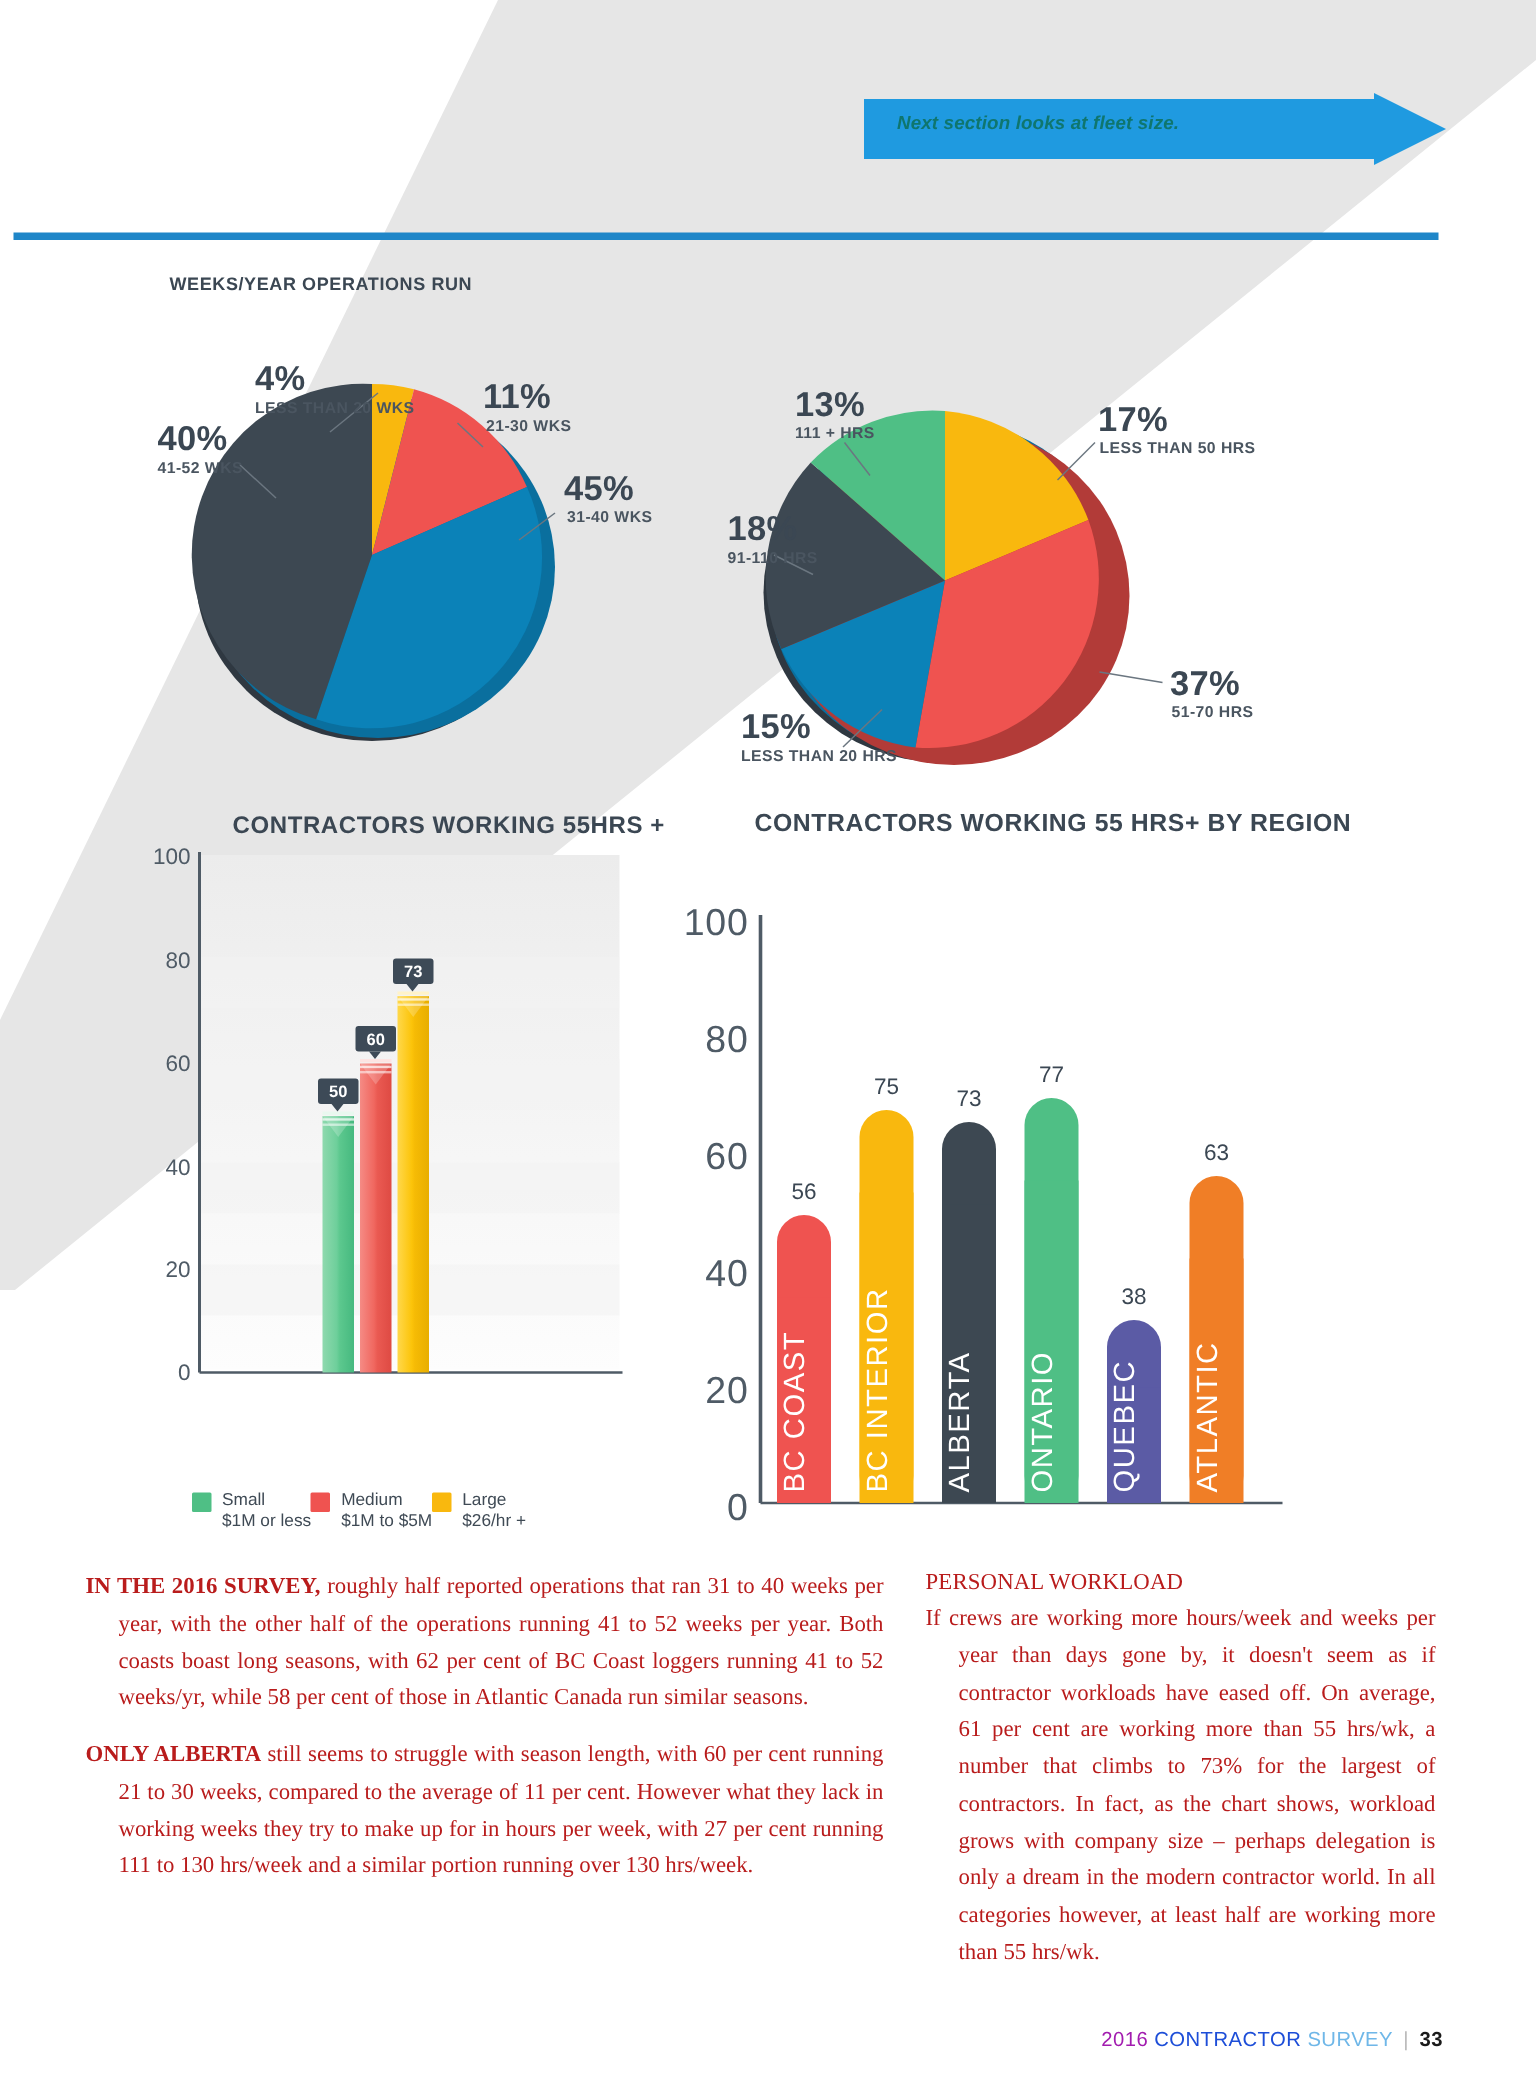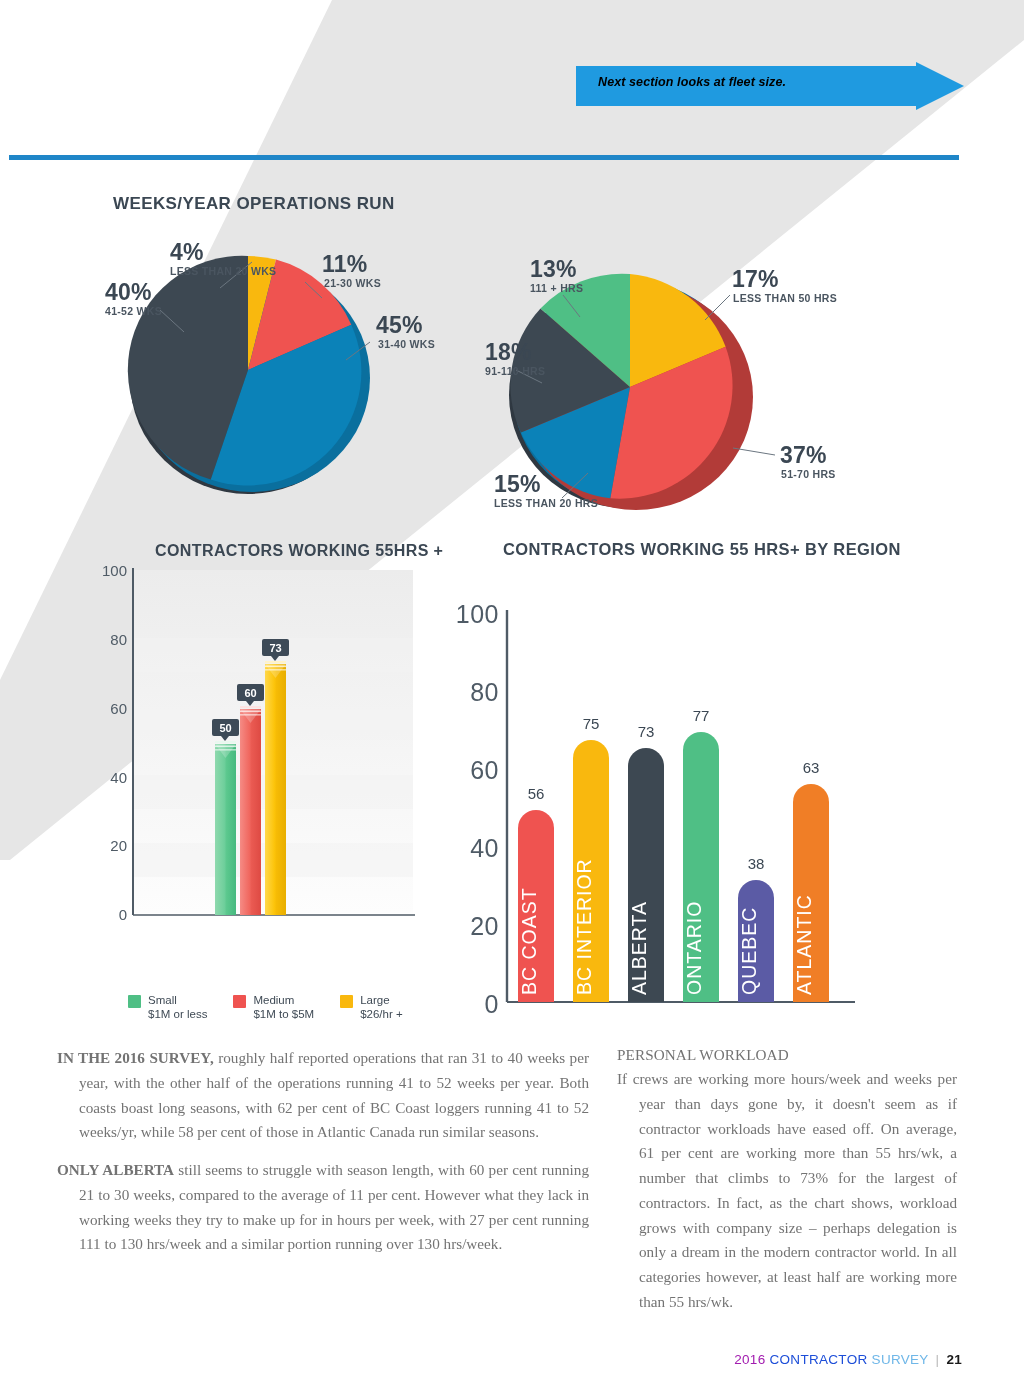--- a/index.html
+++ b/index.html
@@ -28,42 +28,42 @@
     width: 388px; height: 48px;
     z-index: 5;
   }
   .arrow-banner svg { display:block; }
   .arrow-text {
     position: absolute;
     left: 22px; top: 13px;
     font-size: 12.5px;
     font-style: italic;
     font-weight: bold;
-    color: #000000;
+    color: #0f766e;
     letter-spacing: .1px;
     white-space: nowrap;
   }
 
   .blue-rule {
     position: absolute;
     left: 9px; top: 155px;
     width: 950px; height: 5px;
     background: #1f86c8;
     z-index: 4;
   }
 
   .chart-title {
     position: absolute;
     font-weight: bold;
     color: #3b4753;
     letter-spacing: .4px;
     white-space: nowrap;
     z-index: 6;
   }
-  #title-pie1 { left: 113px; top: 194px; font-size: 17px; }
+  #title-pie1 { left: 113px; top: 182px; font-size: 12px; }
   #title-pie2 { left: 524px; top: 186px; font-size: 16.5px; }
   #title-bar1 { left: 155px; top: 542px; font-size: 16px; }
   #title-bar2 { left: 503px; top: 540px; font-size: 16.5px; }
 
   
   .pie-wrap { position:absolute; z-index: 6; }
   #pie1 { left: 100px; top: 210px; width: 400px; height: 300px; }
   #pie2 { left: 480px; top: 215px; width: 420px; height: 300px; }
   .pie-wrap svg { display:block; overflow: visible; }
 
@@ -74,39 +74,39 @@
 
   
   #bar1 { position:absolute; left: 95px; top: 560px; width: 330px; height: 420px; z-index: 6; }
   #bar1 svg { display:block; overflow: visible; }
   .ax1-tick { font-size: 15px; fill: #4f5b66; text-anchor: end; }
   .badge-text { font-size: 11px; font-weight: bold; fill: #ffffff; text-anchor: middle; }
 
   .legend1 {
     position: absolute; left: 128px; top: 993px;
     width: 300px; z-index: 6;
-    display: flex; gap: 26px;
+    display: flex; 
   }
   .legend-item { display: flex; align-items: flex-start; gap: 7px; }
   .legend-sw { width: 13px; height: 13px; border-radius: 1px; margin-top: 2px; flex: 0 0 auto; }
   .legend-txt { font-size: 11.5px; color: #3f4a55; line-height: 1.25; white-space: nowrap; }
   .legend-txt b { font-weight: normal; display:block; }
 
   
   #bar2 { position:absolute; left: 455px; top: 565px; width: 420px; height: 460px; z-index: 6; }
   #bar2 svg { display:block; overflow: visible; }
   .ax2-tick { font-size: 25px; fill: #4f5b66; text-anchor: end; letter-spacing: .5px;}
   .bar2-val { font-size: 15px; fill: #3b4753; text-anchor: middle; }
   .bar2-name { font-size: 19.5px; fill: #ffffff; letter-spacing: 1px; }
 
   
   .body-col {
     position: absolute;
     font-family: "Liberation Serif", serif;
-    color: #737373;
+    color: #b91c1c;
     z-index: 6;
   }
   #col-left { left: 57px; top: 1046px; width: 532px; }
   #col-right { left: 617px; top: 1046px; width: 340px; }
   .para { font-size: 15.2px; line-height: 1.63; text-align: justify; text-indent: 0; margin-bottom: 13px; }
   .para p { padding-left: 22px; text-indent: -22px; }
   .para b.lead { font-weight: bold; }
   .subhead {
     font-size: 15.2px; font-weight: normal; margin-bottom: 3px;
     font-family: "Liberation Serif", serif; letter-spacing: .1px;
@@ -407,16 +407,16 @@
     <div class="para">
       <p>If crews are working more hours/week and weeks per year than days gone by, it doesn't seem as if contractor workloads have eased off. On average, 61 per cent are working more than 55 hrs/wk, a number that climbs to 73% for the largest of contractors. In fact, as the chart shows, workload grows with company size – perhaps delegation is only a dream in the modern contractor world. In all categories however, at least half are working more than 55 hrs/wk.</p>
     </div>
   </div>
 
   <div class="footer">
     <span class="yr">2016</span>
     <span class="cn">CONTRACTOR</span>
     <span class="sv">SURVEY</span>
     <span class="sep">|</span>
-    <span class="pg">21</span>
+    <span class="pg">33</span>
   </div>
 
 </div>
 
 </body></html>

